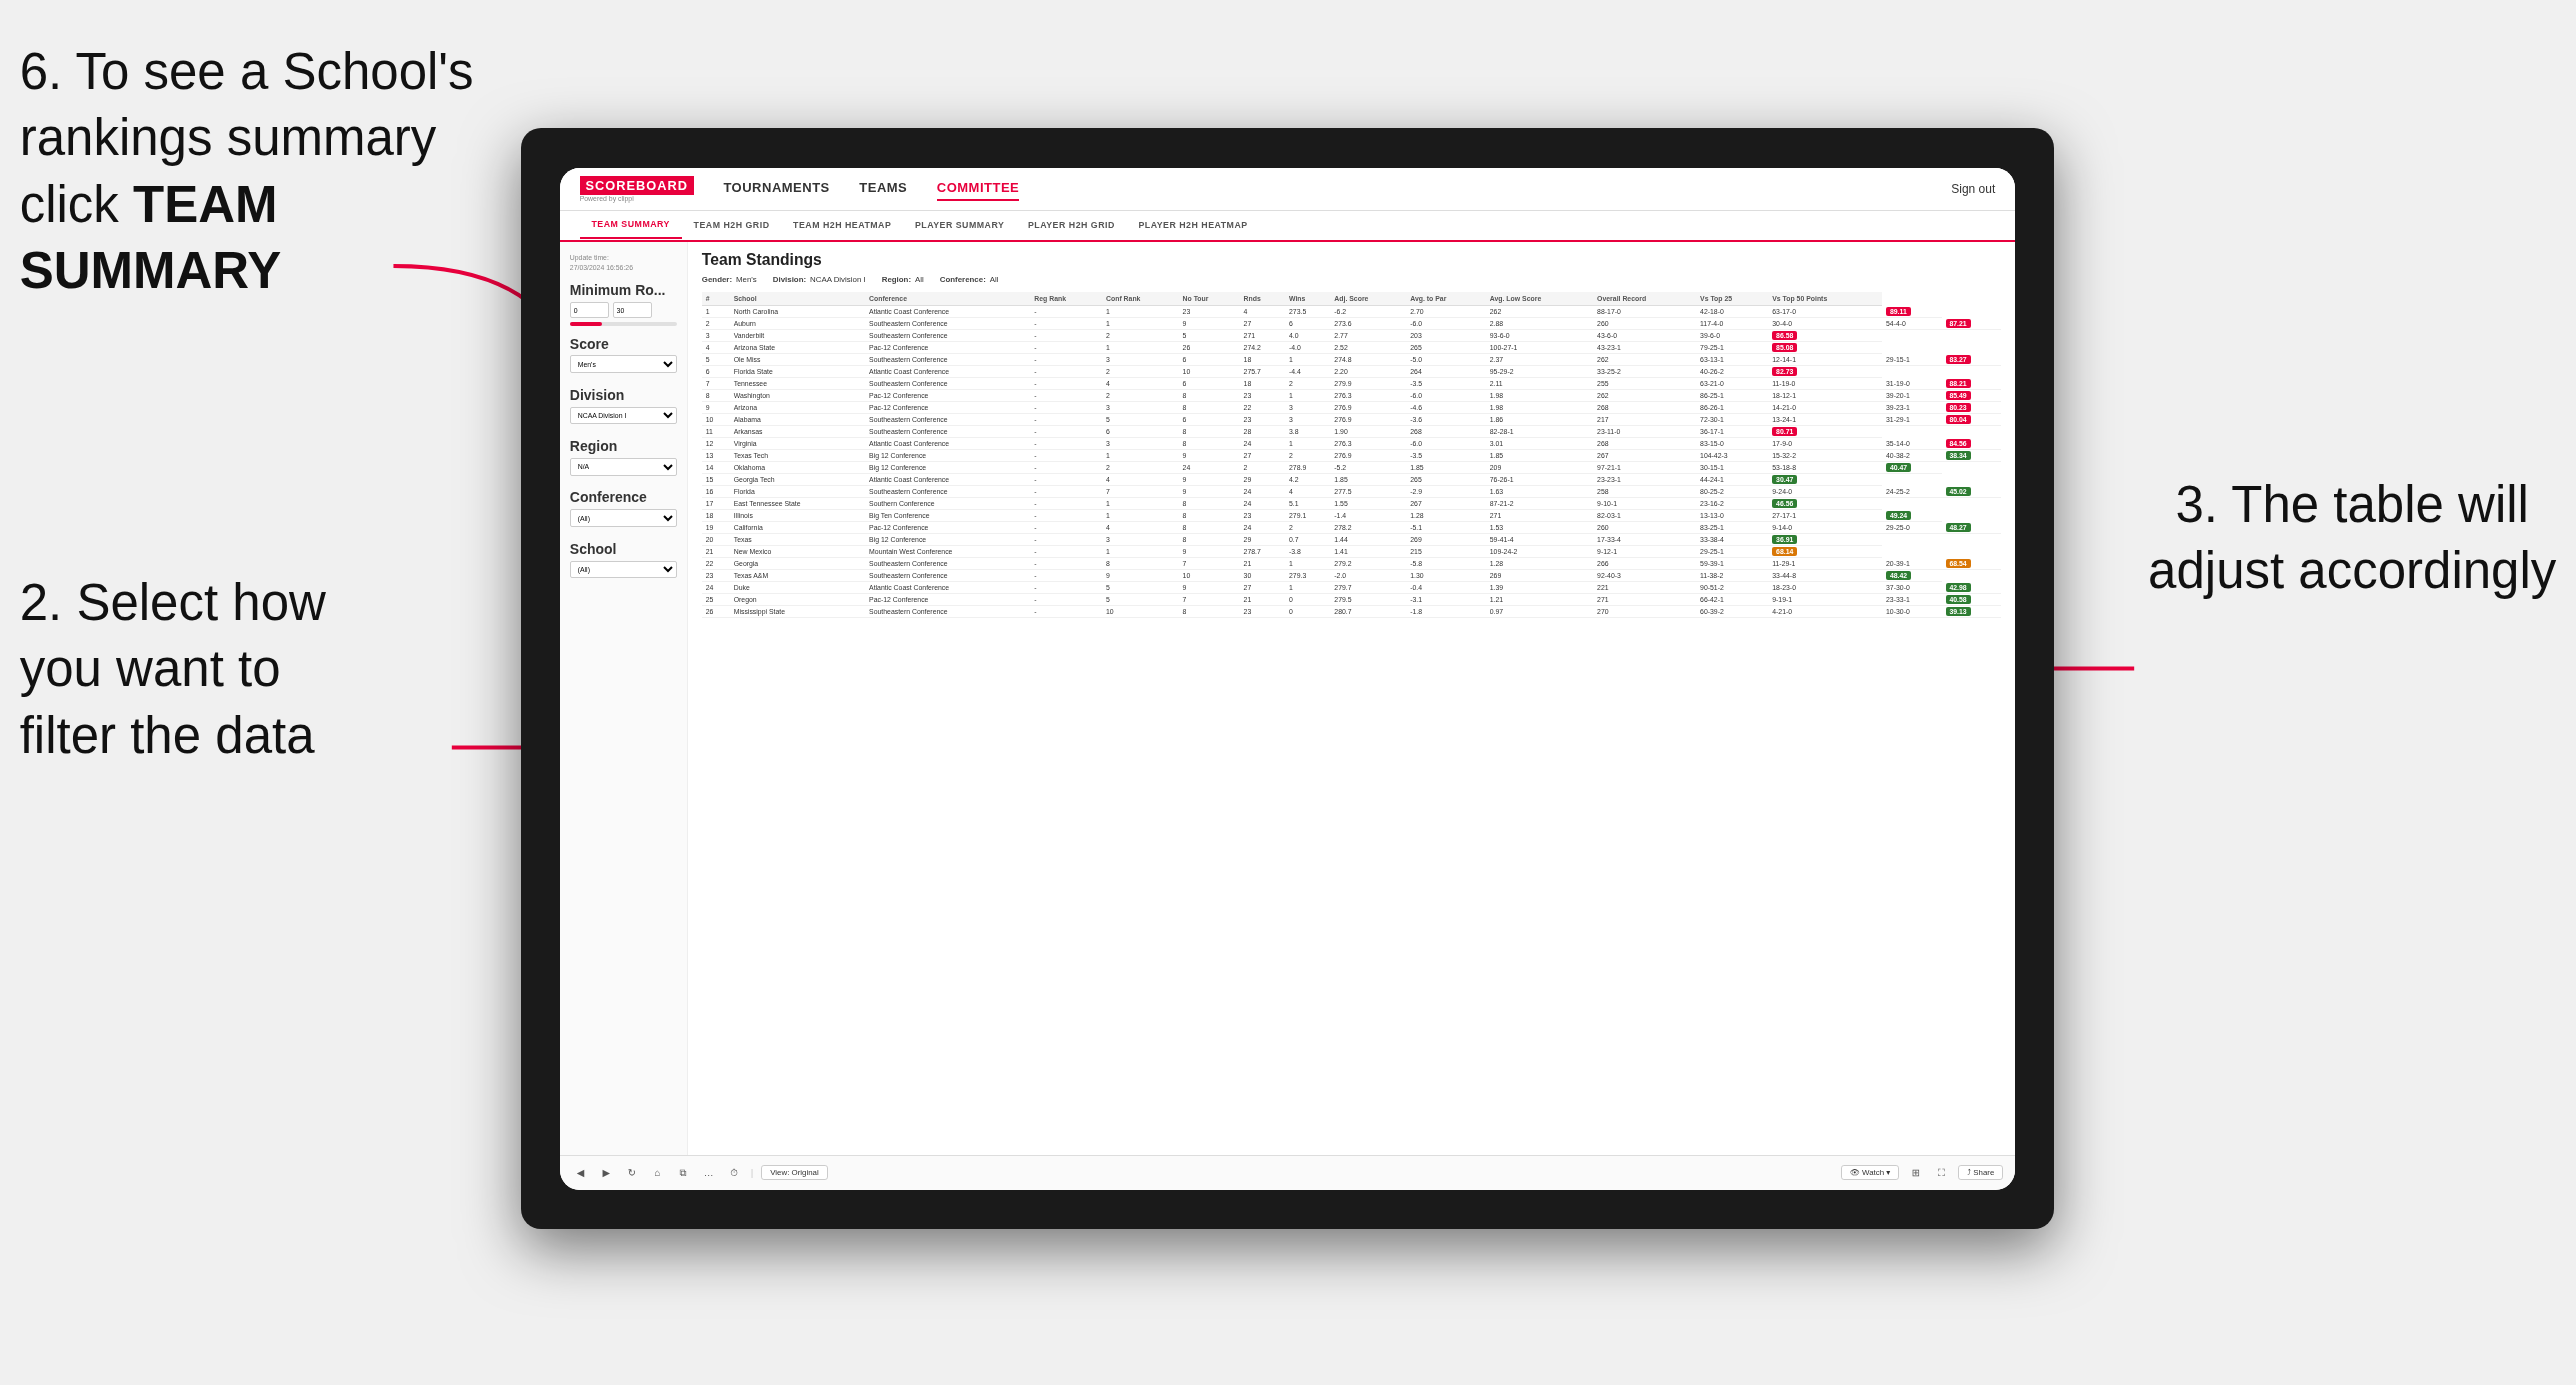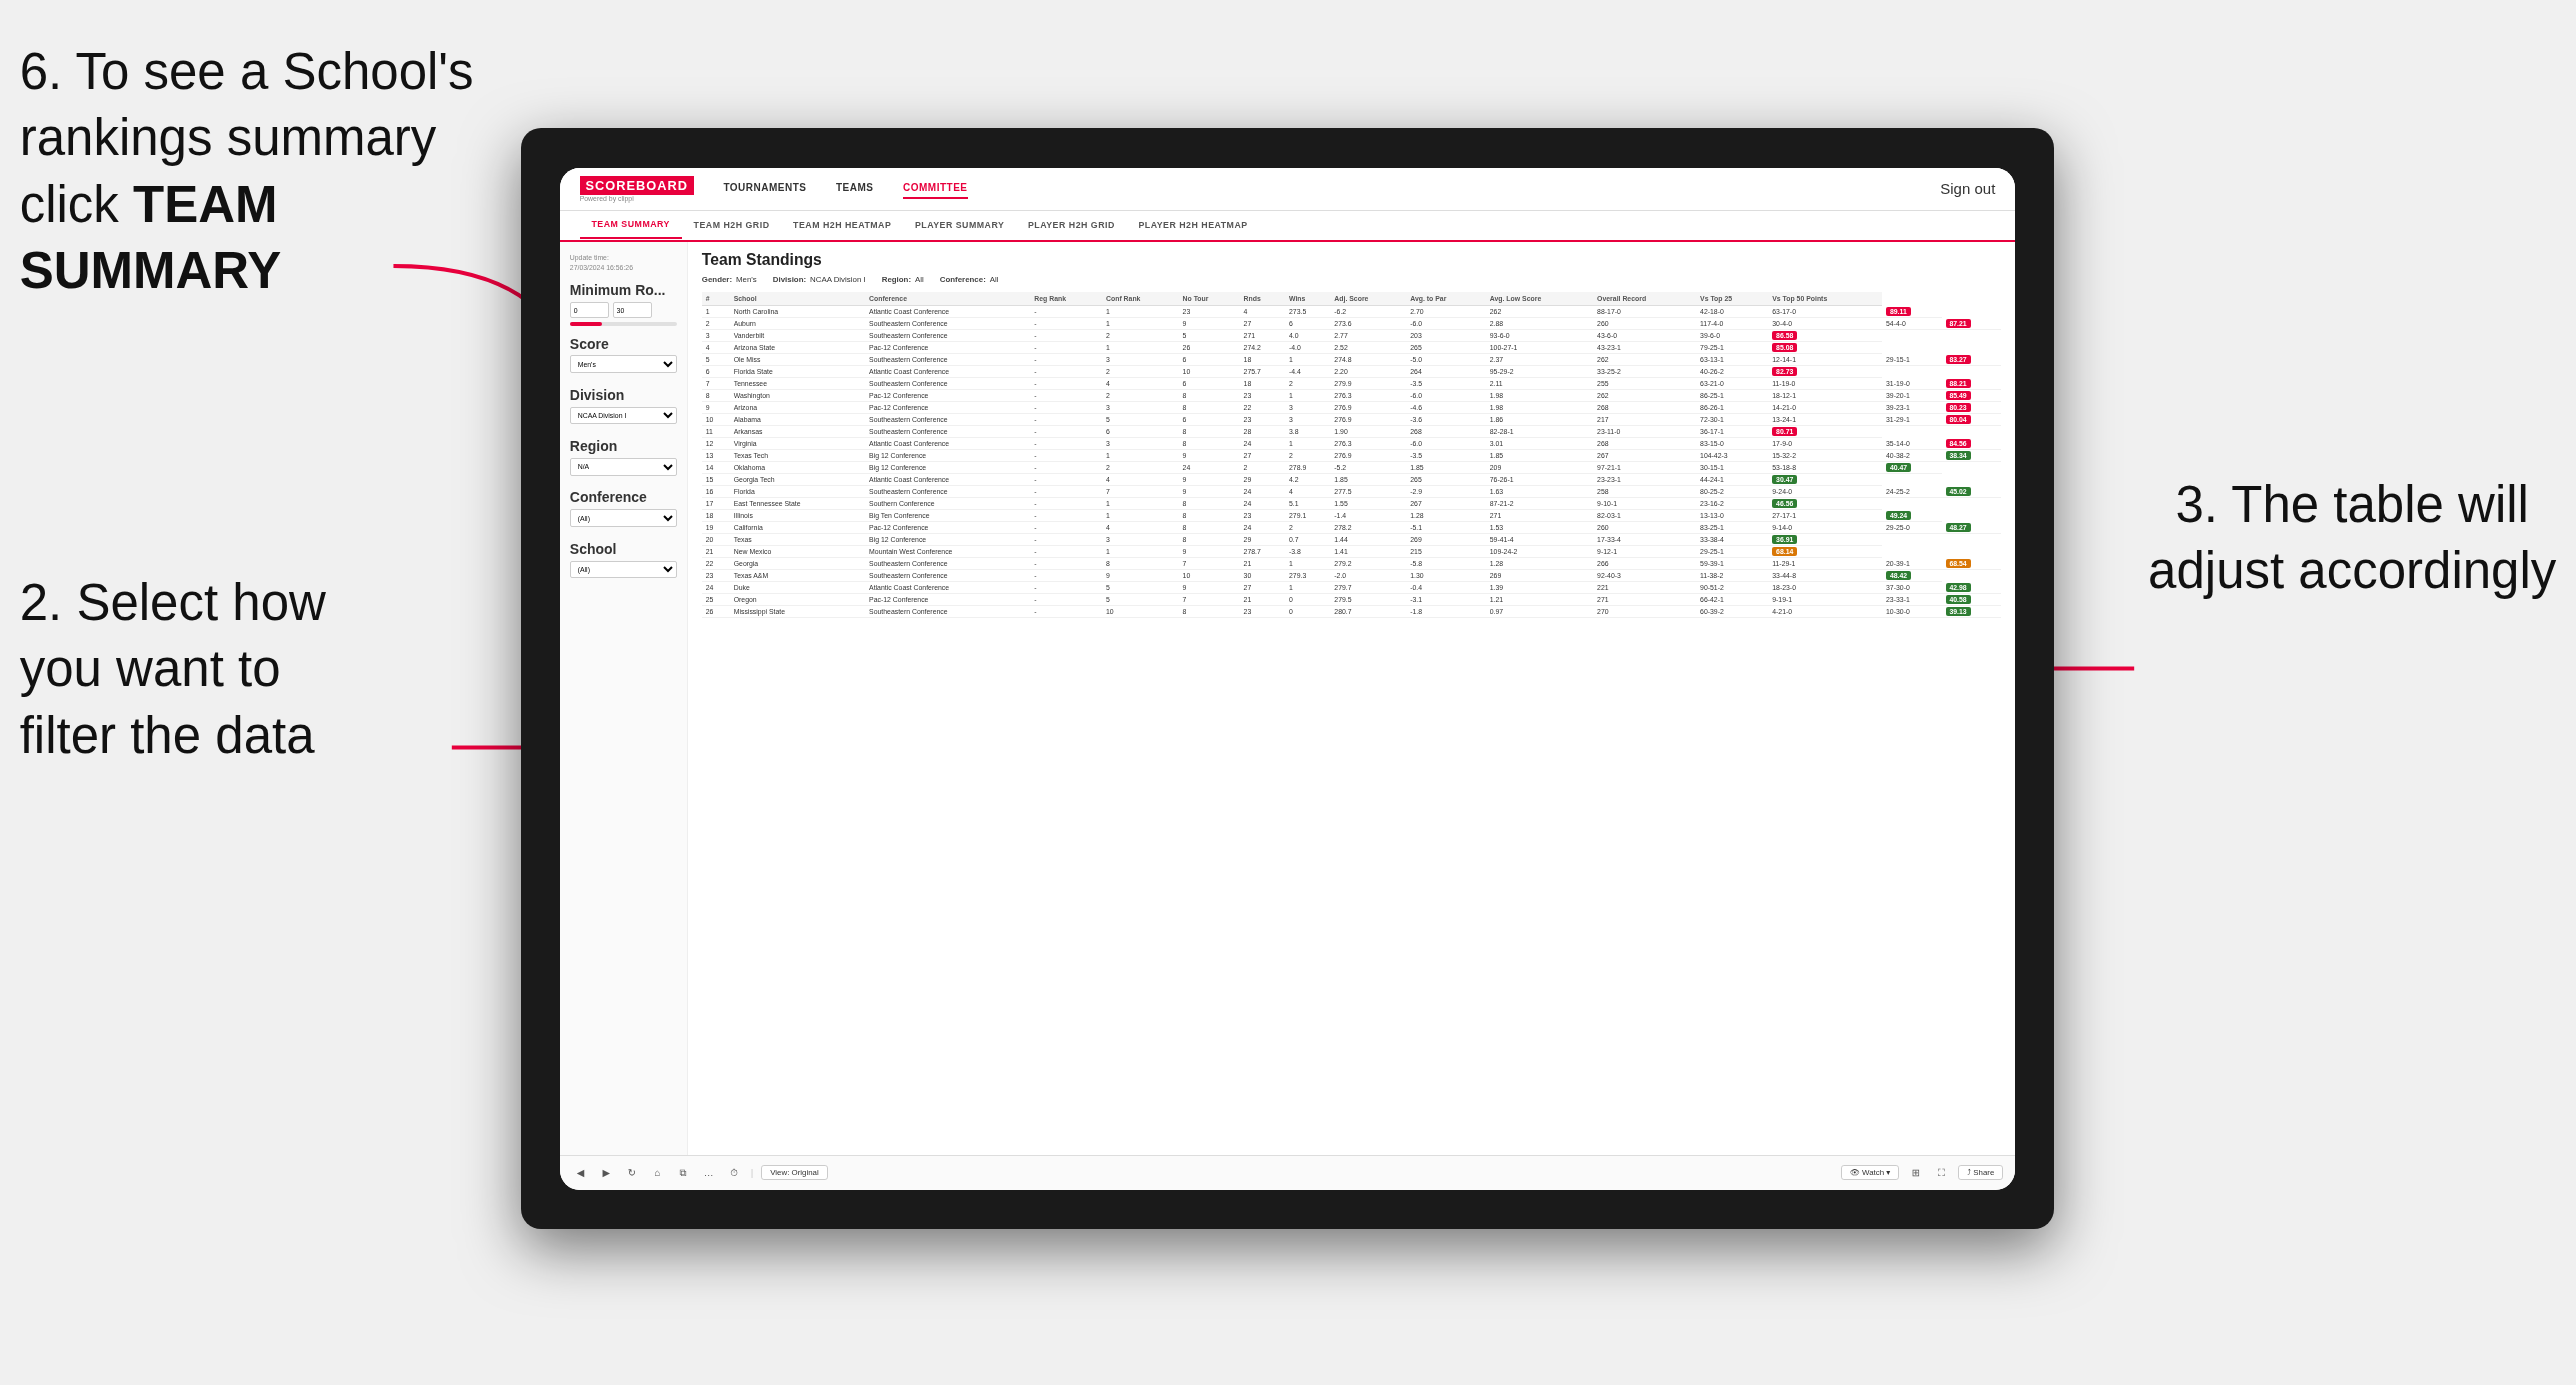--- a/index.html
+++ b/index.html
@@ -127,36 +127,36 @@
       color: #888;
     }
 
     .nav-items {
       display: flex;
       gap: 29.5px;
       flex: 1;
     }
 
     .nav-item {
-      font-size: 10px;
+      font-size: 13px;
       color: #333;
       font-weight: 600;
       letter-spacing: 0.5px;
       cursor: pointer;
       padding: 3.9px 0;
       text-transform: uppercase;
     }
 
     .nav-item.active {
       color: #e8003d;
       border-bottom: 2px solid #e8003d;
     }
 
     .sign-out {
-      font-size: 15px;
+      font-size: 12px;
       color: #333;
       margin-left: auto;
     }
 
     
     .sub-nav {
       background: #fff;
       border-bottom: 2px solid #e8003d;
       display: flex;
       gap: 0;

